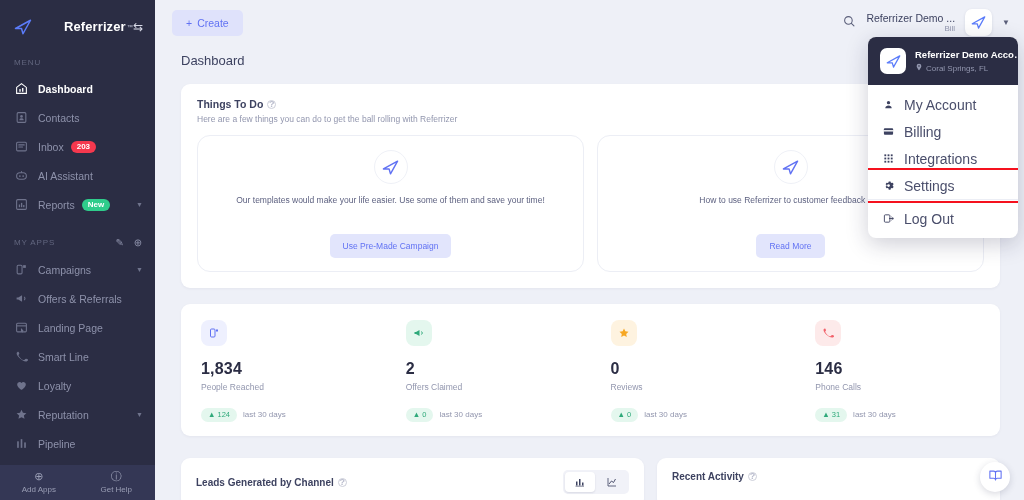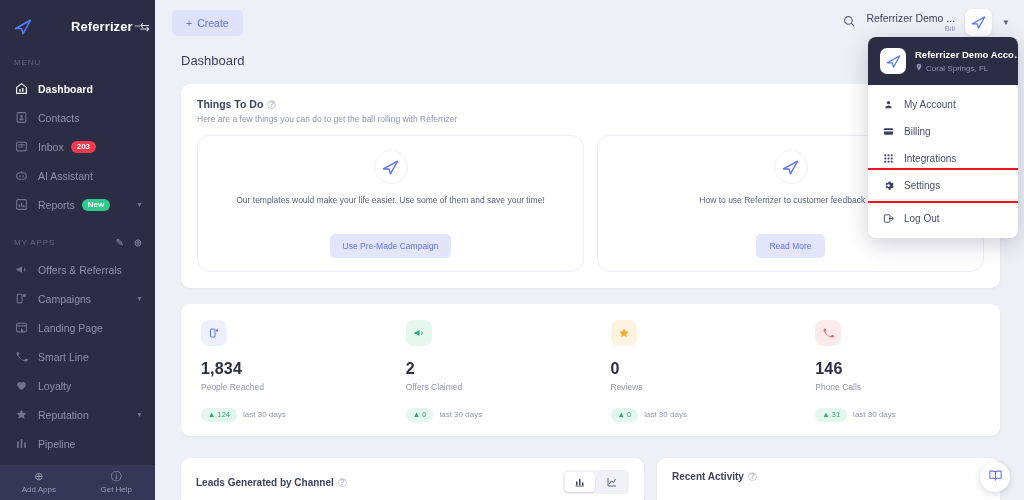--- a/index.html
+++ b/index.html
@@ -21,21 +21,21 @@
     overflow: hidden;
   }
   .sb-logo {
     display: flex; align-items: center;
     padding: 13px 12px 0 14px;
     height: 40px;
   }
   .sb-logo .plane { width: 18px; height: 18px; flex: 0 0 18px; }
   .sb-logo .name {
     color: #ffffff; font-size: 13px; font-weight: bold;
-    margin-left: 7px; letter-spacing: .1px; padding-left: 32px;
+    letter-spacing: .1px; padding-left: 32px;
   }
   .sb-logo .tm { color:#c9ccdd; font-size:6px; vertical-align: super; margin-left:1px;}
   .sb-logo .toggle {
     margin-left: auto; color: #d7d9e6; font-size: 12px; line-height: 1;
   }
   .sb-section {
     font-size: 8px; letter-spacing: .9px; color: #62667f;
     padding: 18px 0 7px 14px; text-transform: uppercase;
     display:flex; align-items:center;
   }
@@ -152,21 +152,21 @@
   .dd-head { background: #2b2d44; padding: 11px 12px; display: flex; align-items: center; gap: 9px; }
   .dd-ava {
     width: 26px; height: 26px; border-radius: 7px; background: #fff;
     display:flex; align-items:center; justify-content:center; flex:0 0 26px;
   }
   .dd-head .t { color: #fff; font-size: 9.5px; font-weight: bold; line-height:1.3;
                 white-space:nowrap; overflow:hidden; text-overflow:ellipsis; max-width:112px;}
   .dd-head .l { color: #9296ae; font-size: 8px; display:flex; align-items:center; gap:3px; margin-top:2px;}
   .dd-item {
     display: flex; align-items: center; gap: 10px; padding: 0 14px;
-    height: 27px; font-size: 10px; color: #4a4e6b; cursor: pointer; position: relative;
+    height: 27px; font-size: 14px; color: #4a4e6b; cursor: pointer; position: relative;
   }
   .dd-item .di { width: 12px; flex:0 0 12px; display:flex; align-items:center; justify-content:center; color:#3d4260;}
   .dd-list { padding: 6px 0; }
   .dd-sep { height: 1px; background: #eceef5; margin: 0; }
   .dd-highlight {
     position: absolute; left: -8px; right: -6px; top: -4px; bottom: -4px;
     border: 2px solid #f5111e; border-radius: 2px; pointer-events: none;
   }
   .help-fab {
     position: absolute; right: 14px; bottom: 8px; width: 30px; height: 30px;
@@ -257,37 +257,37 @@
     <div class="sb-section">
       <span>MY APPS</span>
       <span class="acts">
         <span>✎</span>
         <span>⊕</span>
       </span>
     </div>
 
     <div class="sb-item">
       <span class="ico">
+        <svg viewBox="0 0 24 24" width="13" height="13">
+            <rect x="4" y="4" width="9" height="16" rx="2" fill="none" stroke="currentColor" stroke-width="2"></rect>
+            <rect x="15" y="4" width="5" height="5" fill="currentColor"></rect>
+          </svg>
+      </span>
+      <span>Campaigns</span>
+      <span class="caret">▼</span>
+    </div>
+
+    <div class="sb-item">
+      <span class="ico">
         <svg viewBox="0 0 24 24" width="13" height="13" fill="currentColor">
             <path d="M3 10v4h3l7 4V6l-7 4H3z"></path>
             <path d="M17 9a4 4 0 010 6" fill="none" stroke="currentColor" stroke-width="2"></path>
           </svg>
       </span>
       <span>Offers &amp; Referrals</span>
-    </div>
-
-    <div class="sb-item">
-      <span class="ico">
-        <svg viewBox="0 0 24 24" width="13" height="13">
-            <rect x="4" y="4" width="9" height="16" rx="2" fill="none" stroke="currentColor" stroke-width="2"></rect>
-            <rect x="15" y="4" width="5" height="5" fill="currentColor"></rect>
-          </svg>
-      </span>
-      <span>Campaigns</span>
-      <span class="caret">▼</span>
     </div>
 
     <div class="sb-item">
       <span class="ico">
         <svg viewBox="0 0 24 24" width="13" height="13">
             <rect x="3" y="4" width="18" height="16" rx="2" fill="none" stroke="currentColor" stroke-width="2"></rect>
             <path d="M3 9h18" stroke="currentColor" stroke-width="2"></path>
             <path d="M11 13l5 5-2 .4 1 2-1.6.8-1-2L11 21z" fill="currentColor"></path>
           </svg>
       </span>

